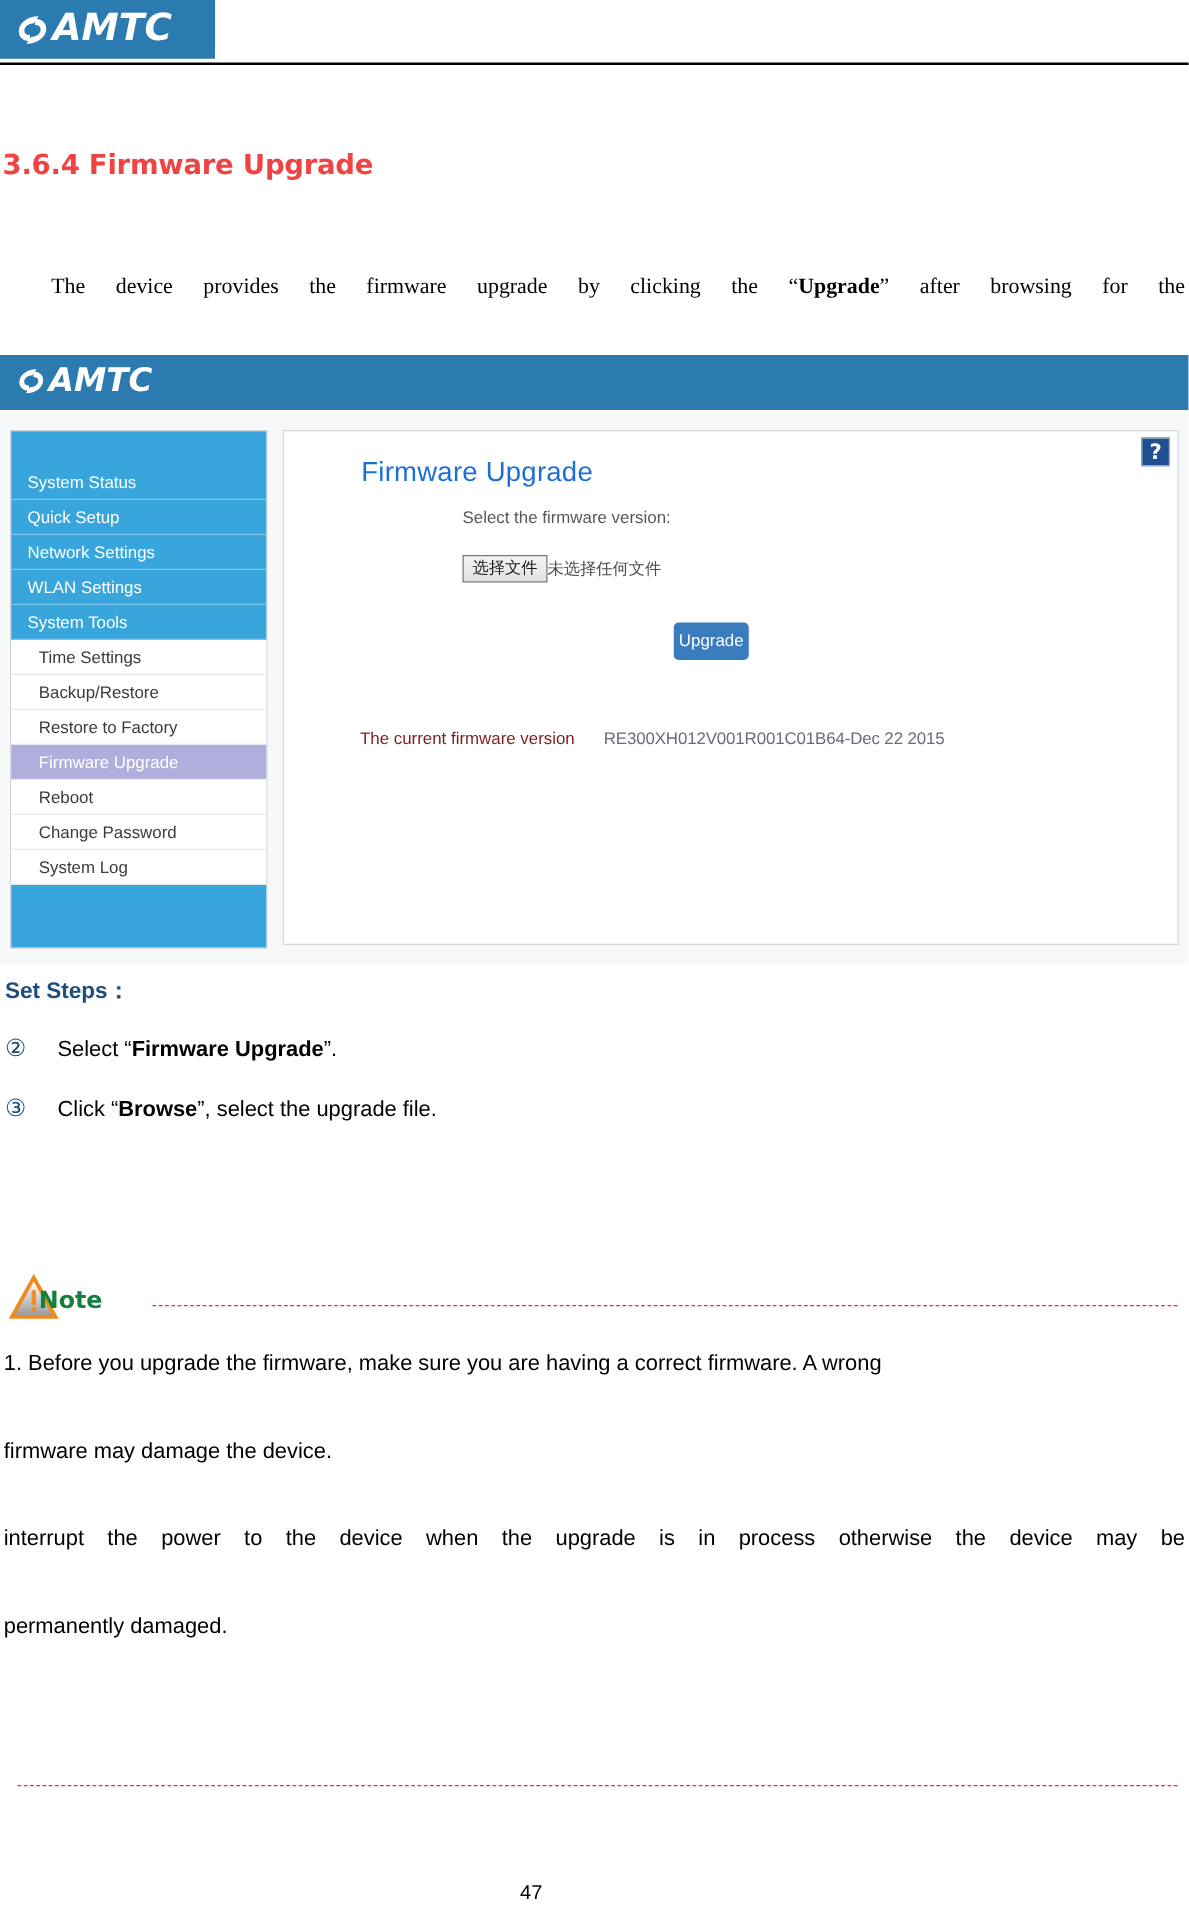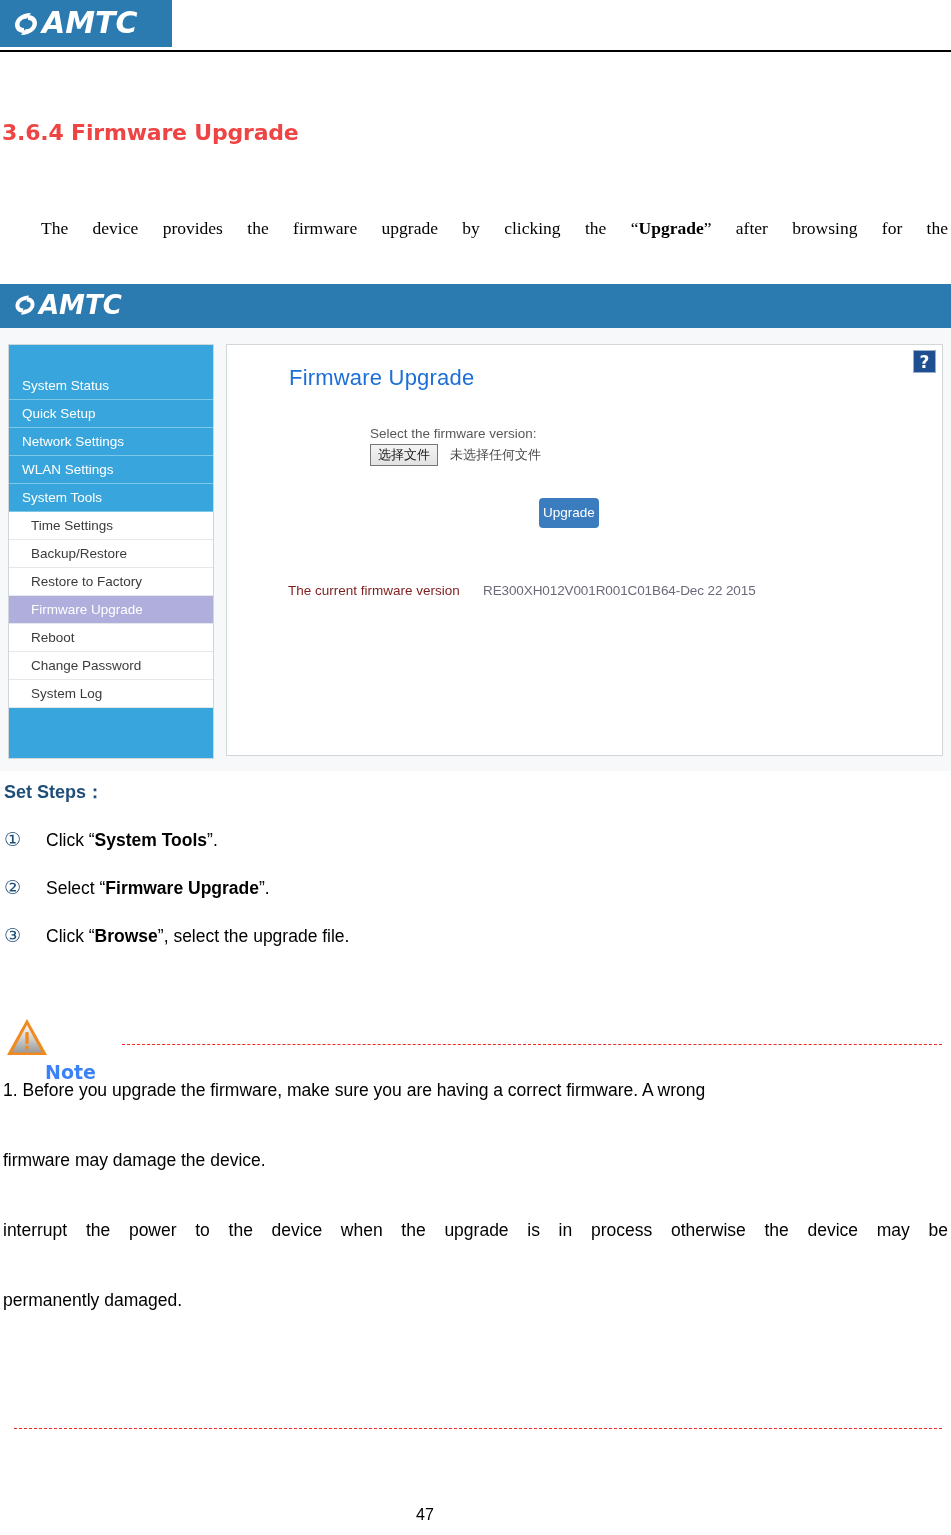--- a/index.html
+++ b/index.html
@@ -196,41 +196,40 @@
     left: 62px; top: 20px;
     font-size: 22px;
     color: #1c6fd6;
     letter-spacing: 0.2px;
   }
   .field-label {
     position: absolute;
     left: 143px; top: 61px;
     font-size: 13.5px;
     color: #585858;
-    margin-top: 20px;
   }
   .file-row {
     position: absolute;
     left: 143px; top: 99px;
     display: flex;
     align-items: center;
   }
   .file-btn {
     border: 1px solid #767676;
     background: linear-gradient(#f4f4f4, #e2e2e2);
     font-size: 13px;
     color: #1a1a1a;
     padding: 2px 7px 3px 7px;
     line-height: 15px;
     font-family: "DejaVu Sans", sans-serif;
   }
   .file-status {
     font-size: 13px;
     color: #4a4a4a;
-    margin-left: 12px;
+    margin-left: 0;
     font-family: "DejaVu Sans", sans-serif;
   }
   .upgrade-btn {
     position: absolute;
     left: 312px; top: 153px;
     width: 60px;
     height: 30px;
     background: #3a7cbe;
     border-radius: 4px;
     color: #ffffff;
@@ -292,26 +291,25 @@
     width: 951px;
     height: 44px;
   }
   .note-icon {
     position: absolute;
     left: 4px; top: 0px;
     width: 46px; height: 42px;
   }
   .note-label {
     position: absolute;
-    left: 45px; top: 13px;
+    left: 31px; top: 13px;
     font-size: 19px;
     font-weight: bold;
-    color: #3b82f6;
-    font-family: "DejaVu Sans", sans-serif;
-    margin-top: 32px;
+    color: #15803d;
+    font-family: "DejaVu Sans", sans-serif;
   }
   .note-rule-top {
     position: absolute;
     left: 122px; top: 28px;
     width: 820px;
     border-top: 1.5px dashed #ef2929;
   }
   .note-rule-bottom {
     position: absolute;
     left: 14px; top: 1428px;
@@ -410,23 +408,20 @@
       </div>
     </div>
 
   </div>
 </div>
 
 <div class="set-steps-title">Set Steps：</div>
 
 <div class="steps">
   <div class="step">
-    <span class="marker">①</span><span>Click “</span><b>System Tools</b><span>”.</span>
-  </div>
-  <div class="step">
     <span class="marker">②</span><span>Select “</span><b>Firmware Upgrade</b><span>”.</span>
   </div>
   <div class="step">
     <span class="marker">③</span><span>Click “</span><b>Browse</b><span>”, select the upgrade file.</span>
   </div>
 </div>
 
 <div class="note-head">
   <svg class="note-icon" viewBox="0 0 46 42">
     <defs>

